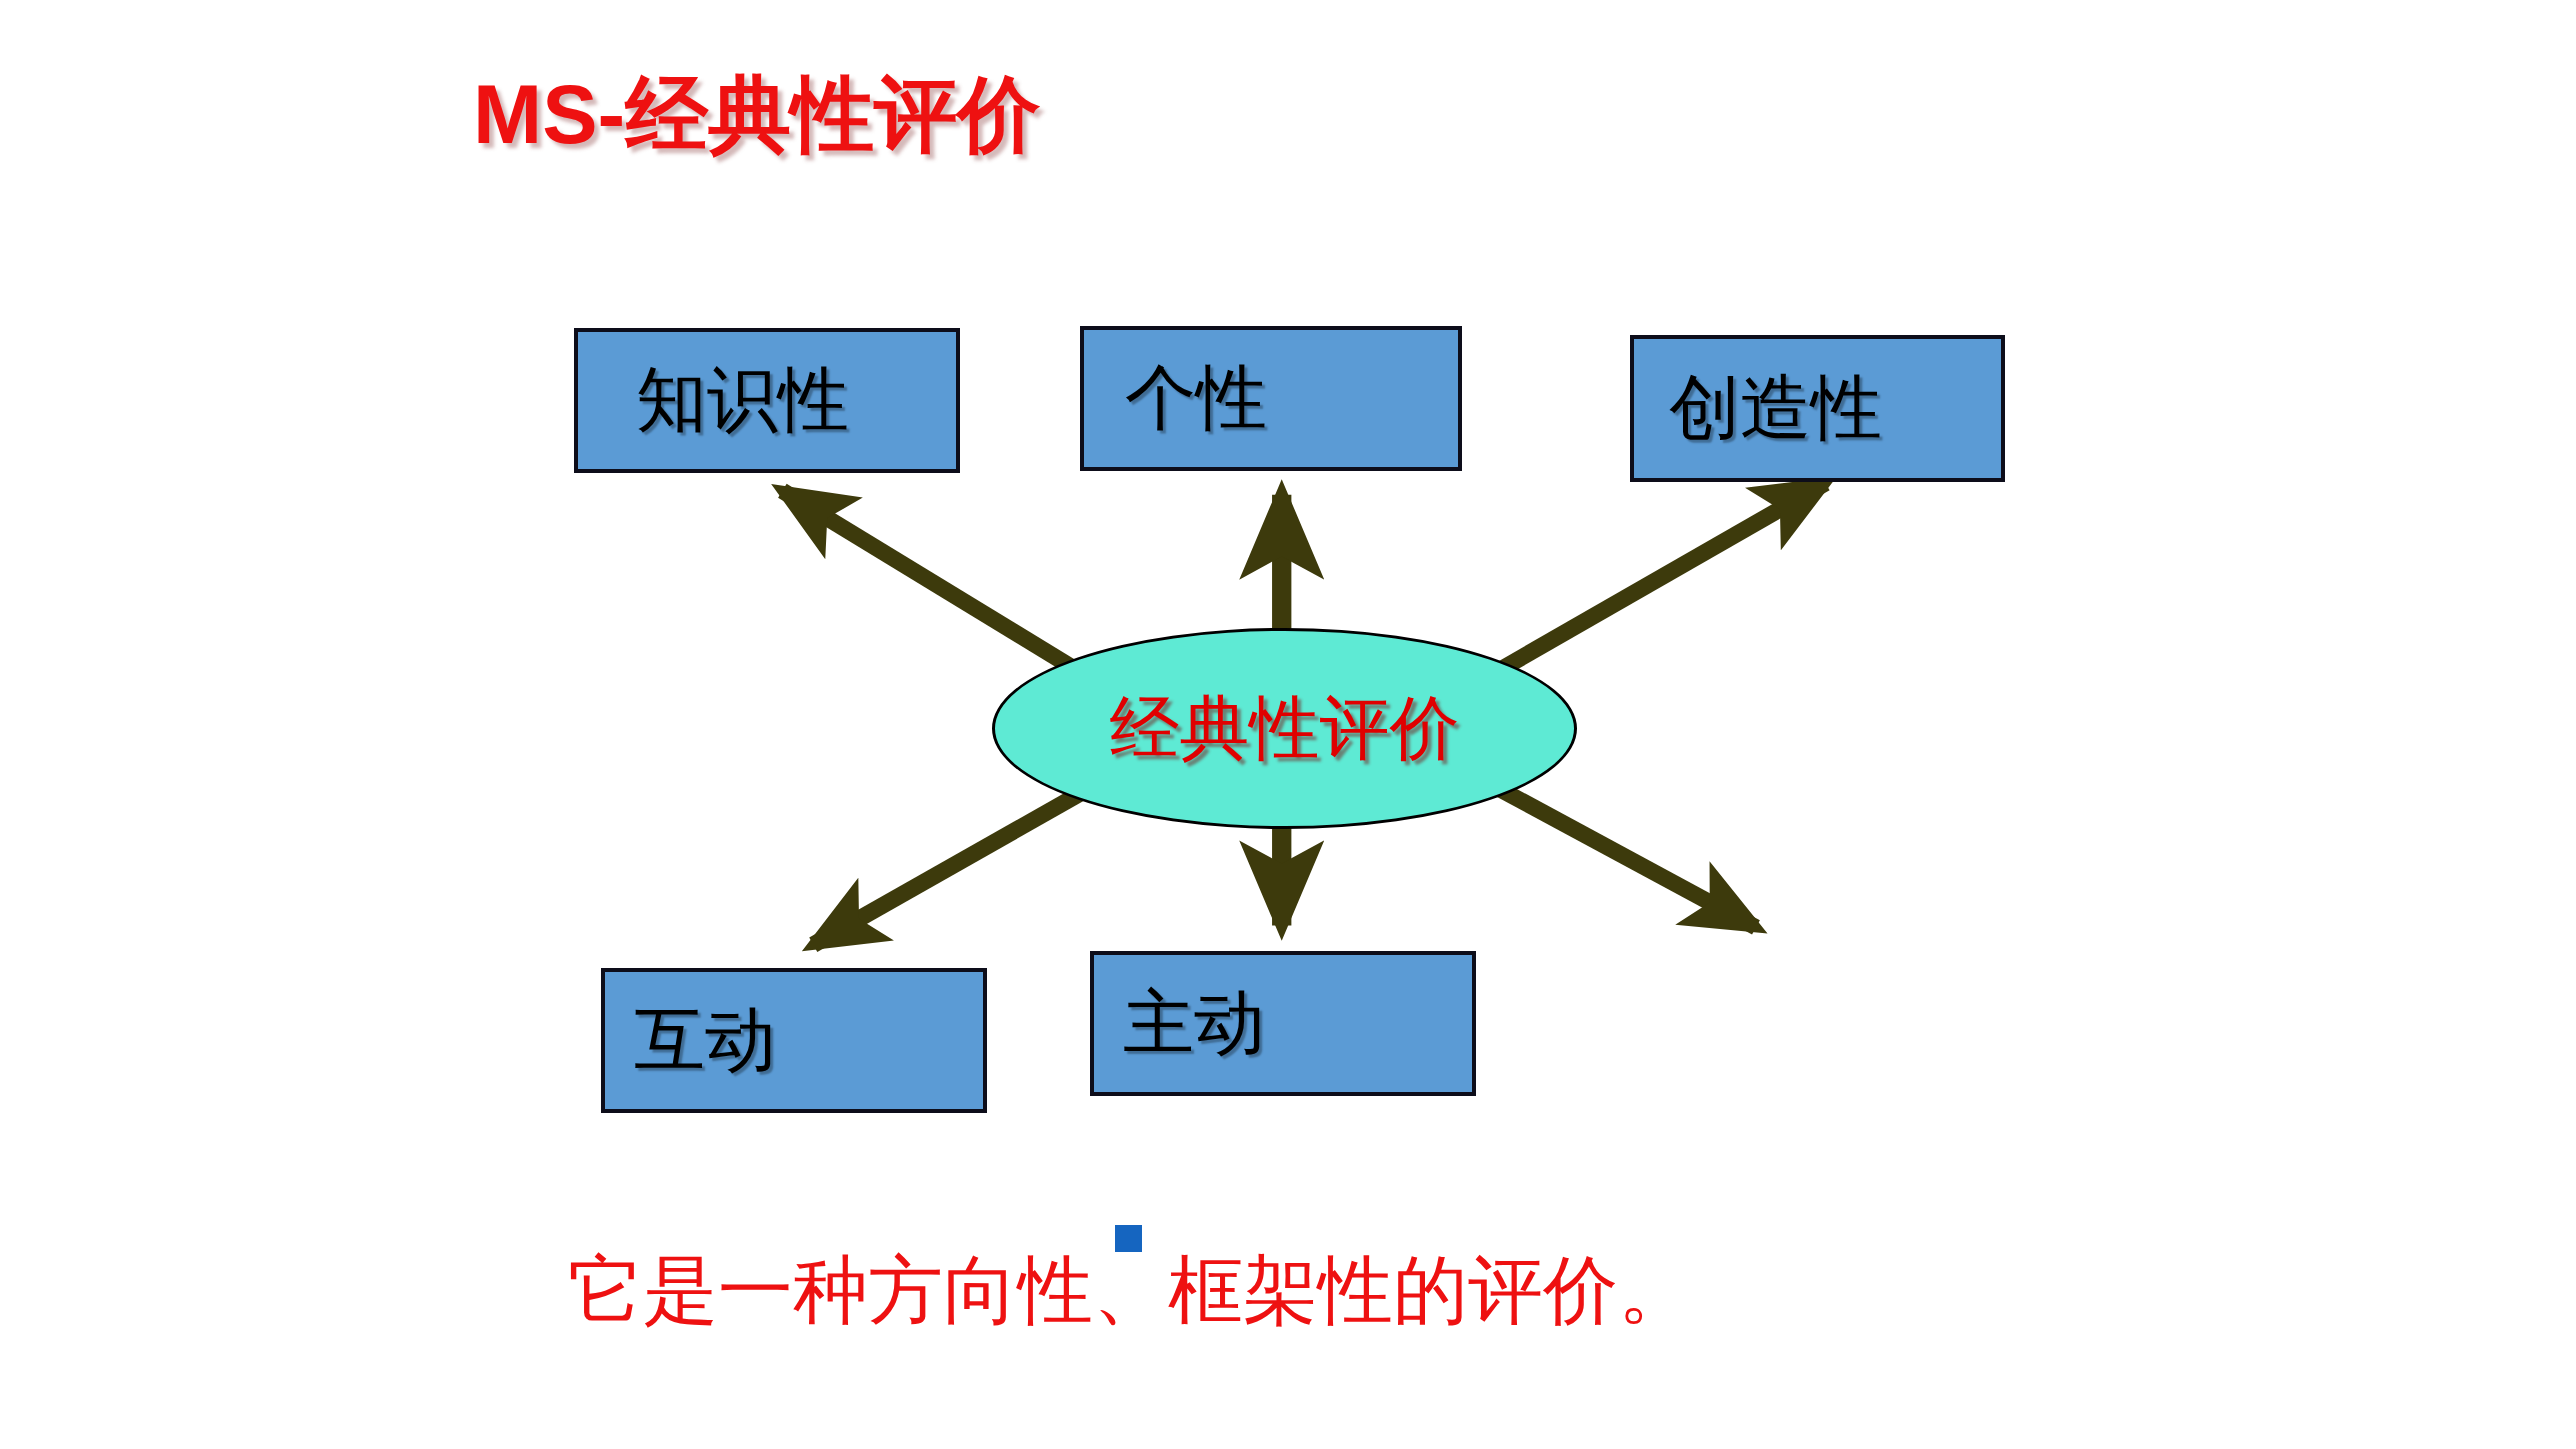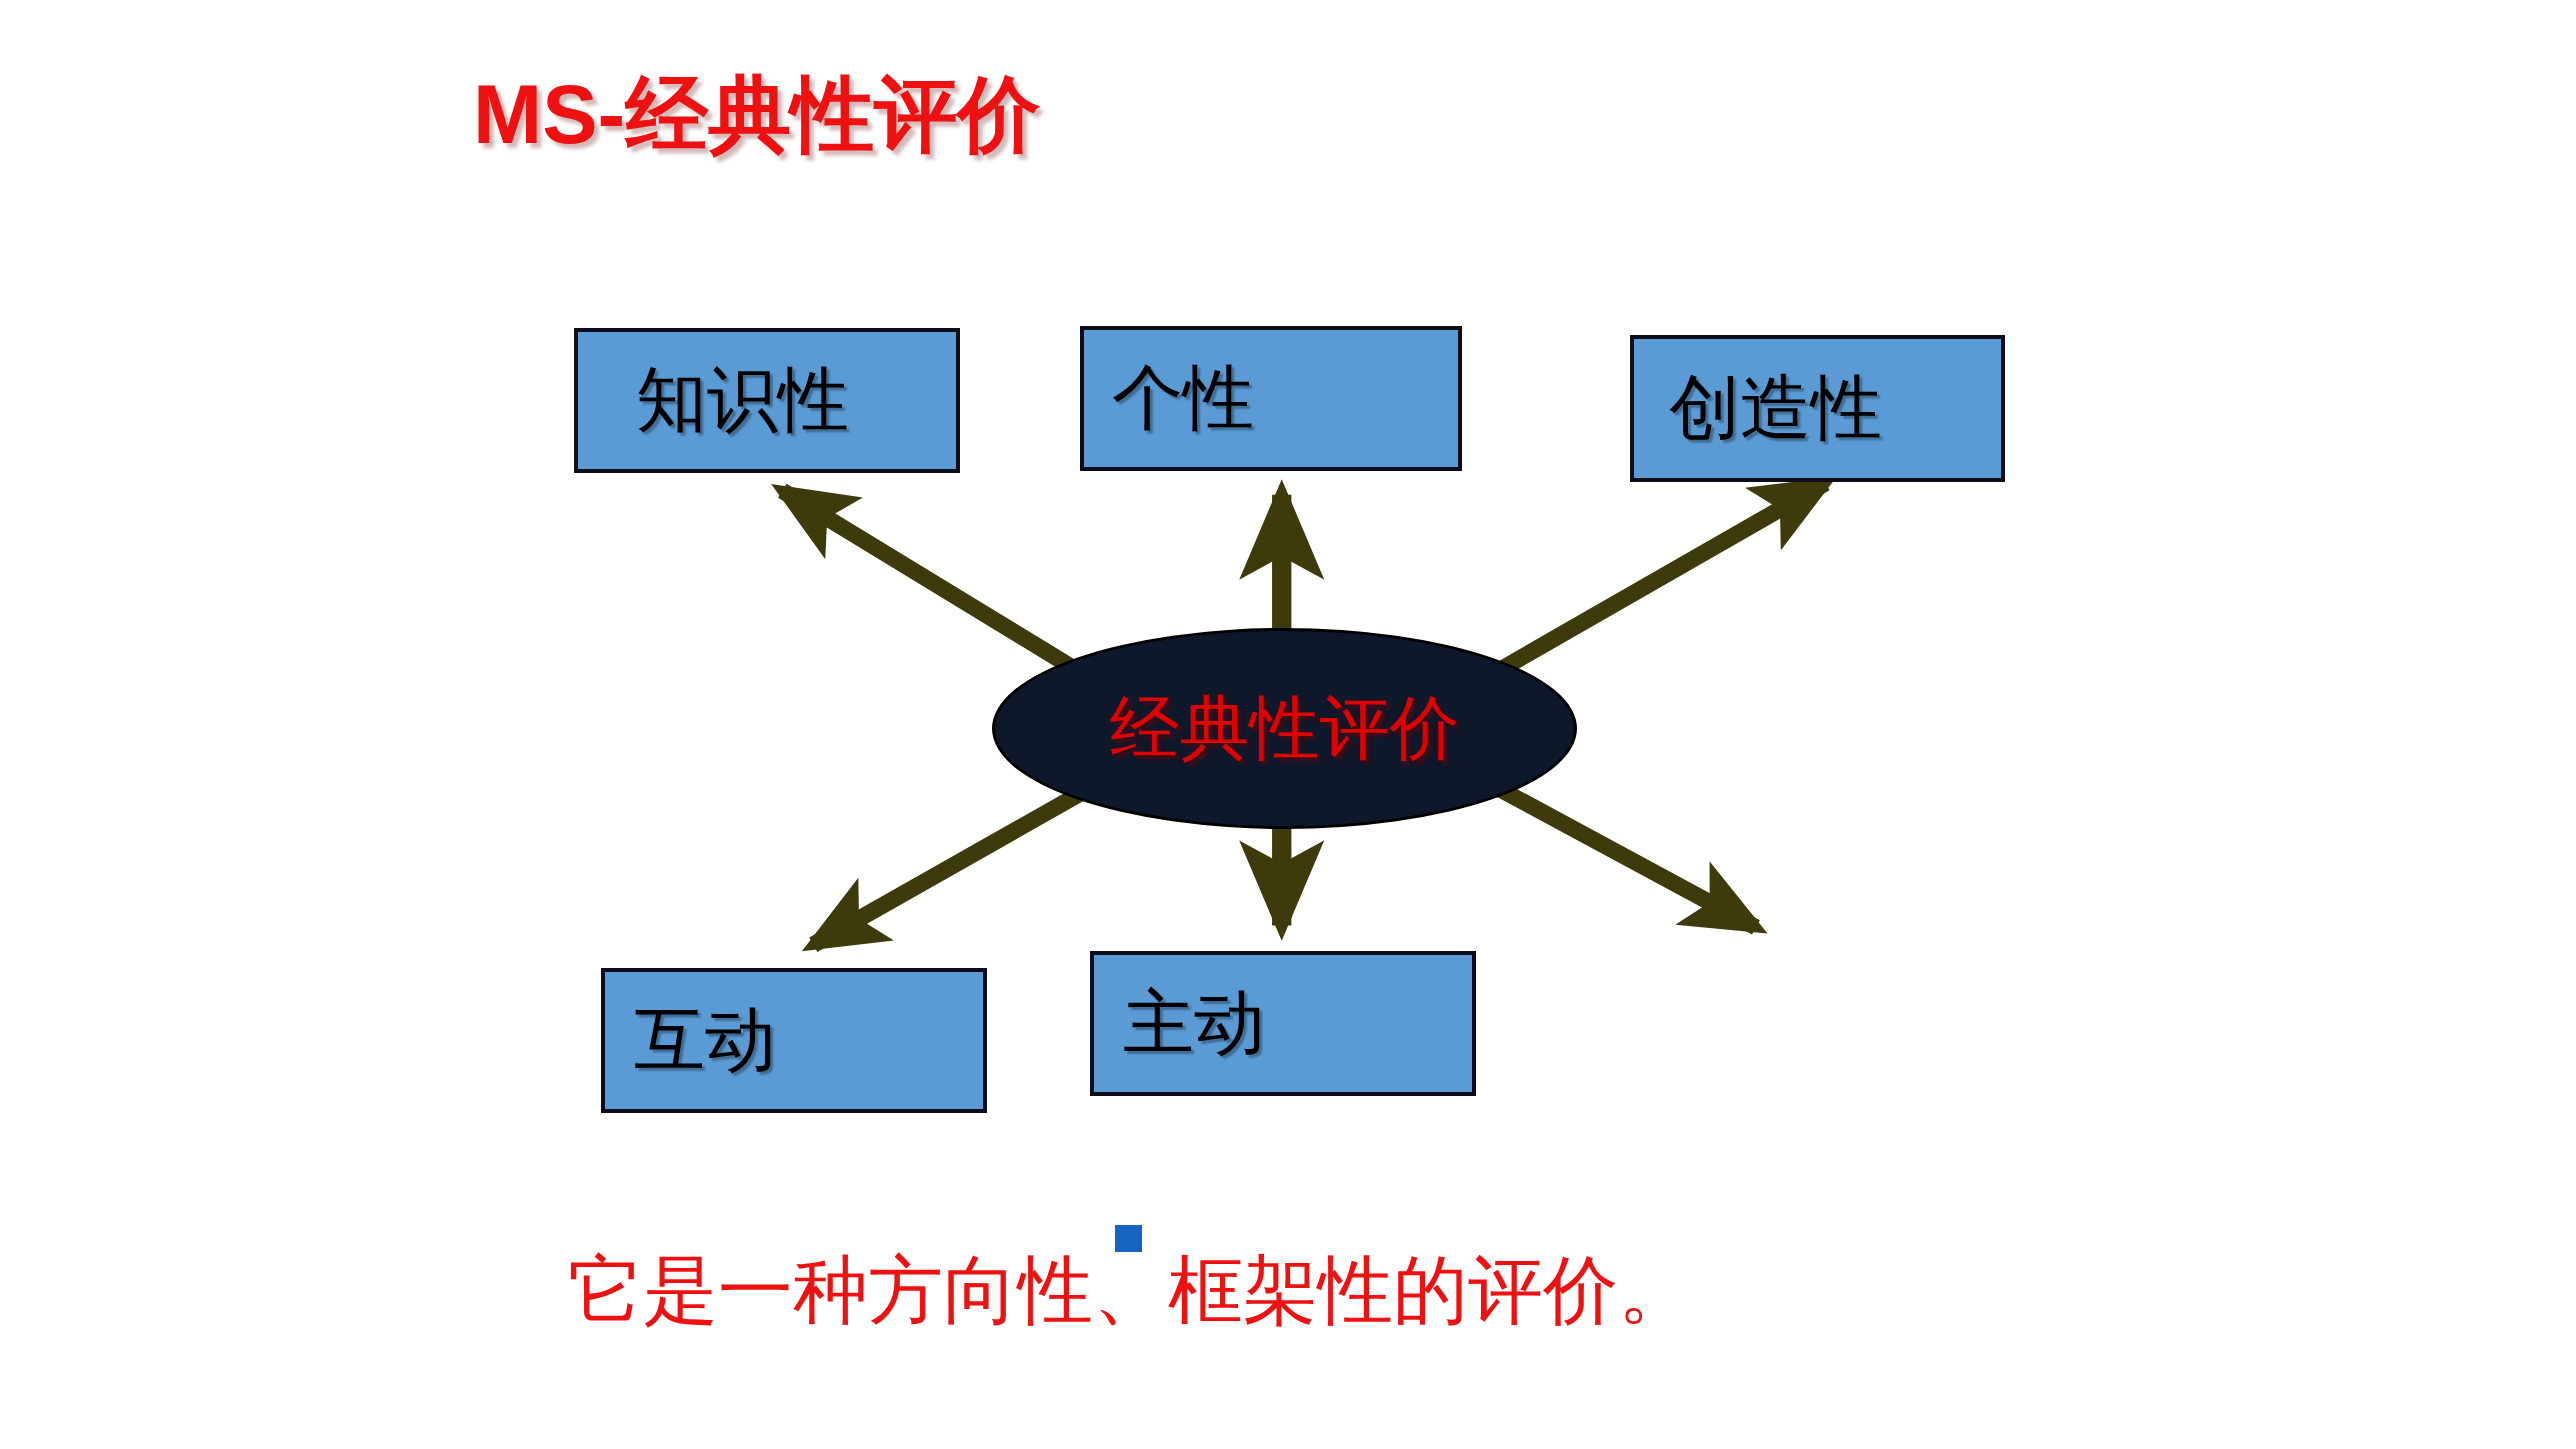--- a/index.html
+++ b/index.html
@@ -65,35 +65,35 @@
   }
 
   
   #box-zhishixing { left: 574px;  top: 328px;  width: 386px; height: 145px; padding-left: 35px; }
   #box-gexing     { left: 1080px; top: 326px;  width: 382px; height: 145px; }
   #box-chuangzao  { left: 1630px; top: 311px;  width: 375px; height: 147px; margin-top: 24px; }
   #box-hudong     { left: 601px;  top: 968px; width: 386px; height: 145px; }
   #box-zhudong    { left: 1090px; top: 951px;  width: 386px; height: 145px; }
   #box-nengdong   { left: 1663px; top: 951px;  width: 384px; height: 145px; }
 
-  #box-gexing .node-label     { padding-left: 28px; }
+  #box-gexing .node-label     { padding-left: 41px; }
   #box-chuangzao .node-label  { padding-left: 35px; }
   #box-hudong .node-label     { padding-left: 29px; }
   #box-zhudong .node-label    { padding-left: 29px; }
   #box-nengdong .node-label   { padding-left: 33px; }
 
   
   #center-node {
     position: absolute;
     left: 992px;
     top: 628px;
     width: 585px;
     height: 201px;
     box-sizing: border-box;
-    background: #0f172a;
+    background: #5eead4;
     border: 3.9px solid #000000;
     border-radius: 50% / 50%;
     display: flex;
     align-items: center;
     justify-content: center;
   }
   #center-node .center-label {
     font-family: "Liberation Serif", "DejaVu Serif", serif;
     font-size: 70px;
     color: #e00000;

